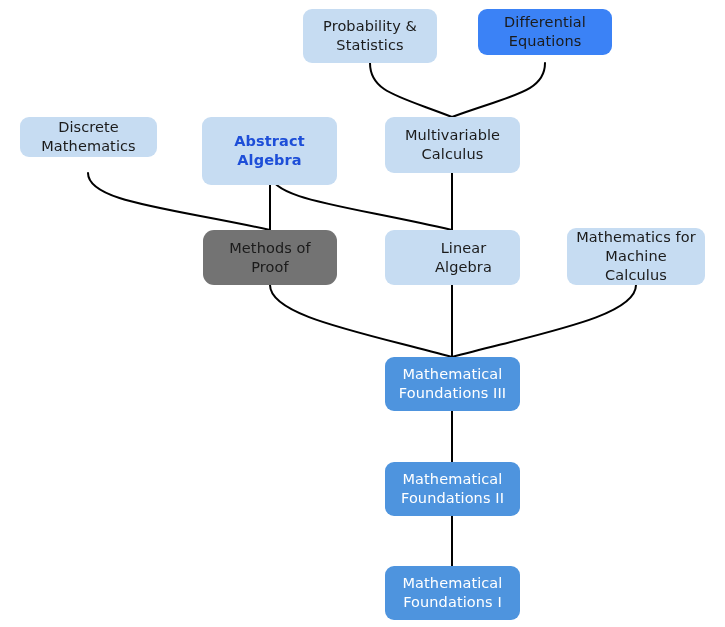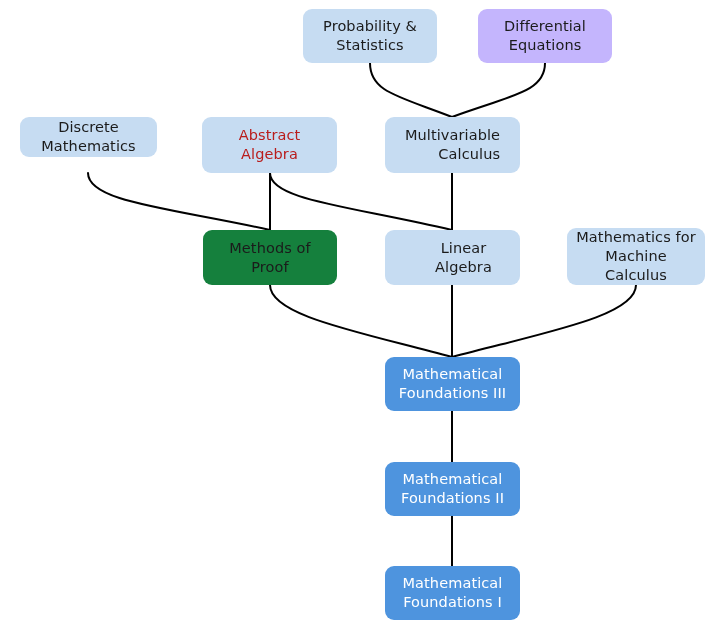--- a/index.html
+++ b/index.html
@@ -64,29 +64,29 @@
       <path d="M 270 173 C 270 200, 350 206, 452 230" fill="none" stroke="#000000" stroke-width="2" stroke-linecap="round"></path>
       <path d="M 452 173 L 452 230" fill="none" stroke="#000000" stroke-width="2" stroke-linecap="round"></path>
       <path d="M 270 285 C 270 316, 360 332, 452 357" fill="none" stroke="#000000" stroke-width="2" stroke-linecap="round"></path>
       <path d="M 452 285 L 452 357" fill="none" stroke="#000000" stroke-width="2" stroke-linecap="round"></path>
       <path d="M 636 285 C 636 316, 546 332, 452 357" fill="none" stroke="#000000" stroke-width="2" stroke-linecap="round"></path>
       <path d="M 452 411 L 452 462" fill="none" stroke="#000000" stroke-width="2" stroke-linecap="round"></path>
       <path d="M 452 516 L 452 566" fill="none" stroke="#000000" stroke-width="2" stroke-linecap="round"></path>
     </svg>
 <div class="node light" style="left: 303px; top: 9px; width: 134px; height: 54px; background: rgb(198, 220, 242); color: rgb(27, 27, 27);"><span>Probability &amp;
 Statistics</span></div>
-    <div class="node light" style="left: 478px; top: 9px; width: 134px; height: 54px; background: #c4b5fd; color: rgb(27, 27, 27);"><span>Differential
+    <div class="node light" style="left: 478px; top: 9px; width: 134px; height: 46px; background: #3b82f6; color: rgb(27, 27, 27);"><span>Differential
 Equations</span></div>
     <div class="node light" style="left: 20px; top: 117px; width: 137px; height: 40px; background: rgb(198, 220, 242); color: rgb(27, 27, 27);"><span>Discrete
 Mathematics</span></div>
-    <div class="node light" style="left: 202px; top: 117px; width: 135px; height: 56px; background: rgb(198, 220, 242); color: #b91c1c;"><span>Abstract
+    <div class="node light" style="left: 202px; top: 117px; width: 135px; height: 68px; background: rgb(198, 220, 242); color: #1d4ed8; font-weight: bold;"><span>Abstract
 Algebra</span></div>
-    <div class="node light" style="left: 385px; top: 117px; width: 135px; height: 56px; background: rgb(198, 220, 242); color: rgb(27, 27, 27); text-align: right;"><span>Multivariable
+    <div class="node light" style="left: 385px; top: 117px; width: 135px; height: 56px; background: rgb(198, 220, 242); color: rgb(27, 27, 27);"><span>Multivariable
 Calculus</span></div>
-    <div class="node light" style="left: 203px; top: 230px; width: 134px; height: 55px; background: #15803d; color: rgb(27, 27, 27);"><span>Methods of
+    <div class="node light" style="left: 203px; top: 230px; width: 134px; height: 55px; background: #737373; color: rgb(27, 27, 27); border-radius: 11px;"><span>Methods of
 Proof</span></div>
     <div class="node light" style="left: 385px; top: 230px; width: 135px; height: 55px; background: rgb(198, 220, 242); color: rgb(27, 27, 27); padding-left: 28px;"><span>Linear Algebra</span></div>
     <div class="node light" style="left: 567px; top: 228px; width: 138px; height: 57px; background: rgb(198, 220, 242); color: rgb(27, 27, 27);"><span>Mathematics for
 Machine Calculus</span></div>
     <div class="node dark" style="left: 385px; top: 357px; width: 135px; height: 54px; background: rgb(78, 148, 222); color: rgb(255, 255, 255);"><span>Mathematical
 Foundations III</span></div>
     <div class="node dark" style="left: 385px; top: 462px; width: 135px; height: 54px; background: rgb(78, 148, 222); color: rgb(255, 255, 255);"><span>Mathematical
 Foundations II</span></div>
     <div class="node dark" style="left: 385px; top: 566px; width: 135px; height: 54px; background: rgb(78, 148, 222); color: rgb(255, 255, 255);"><span>Mathematical
 Foundations I</span></div>

